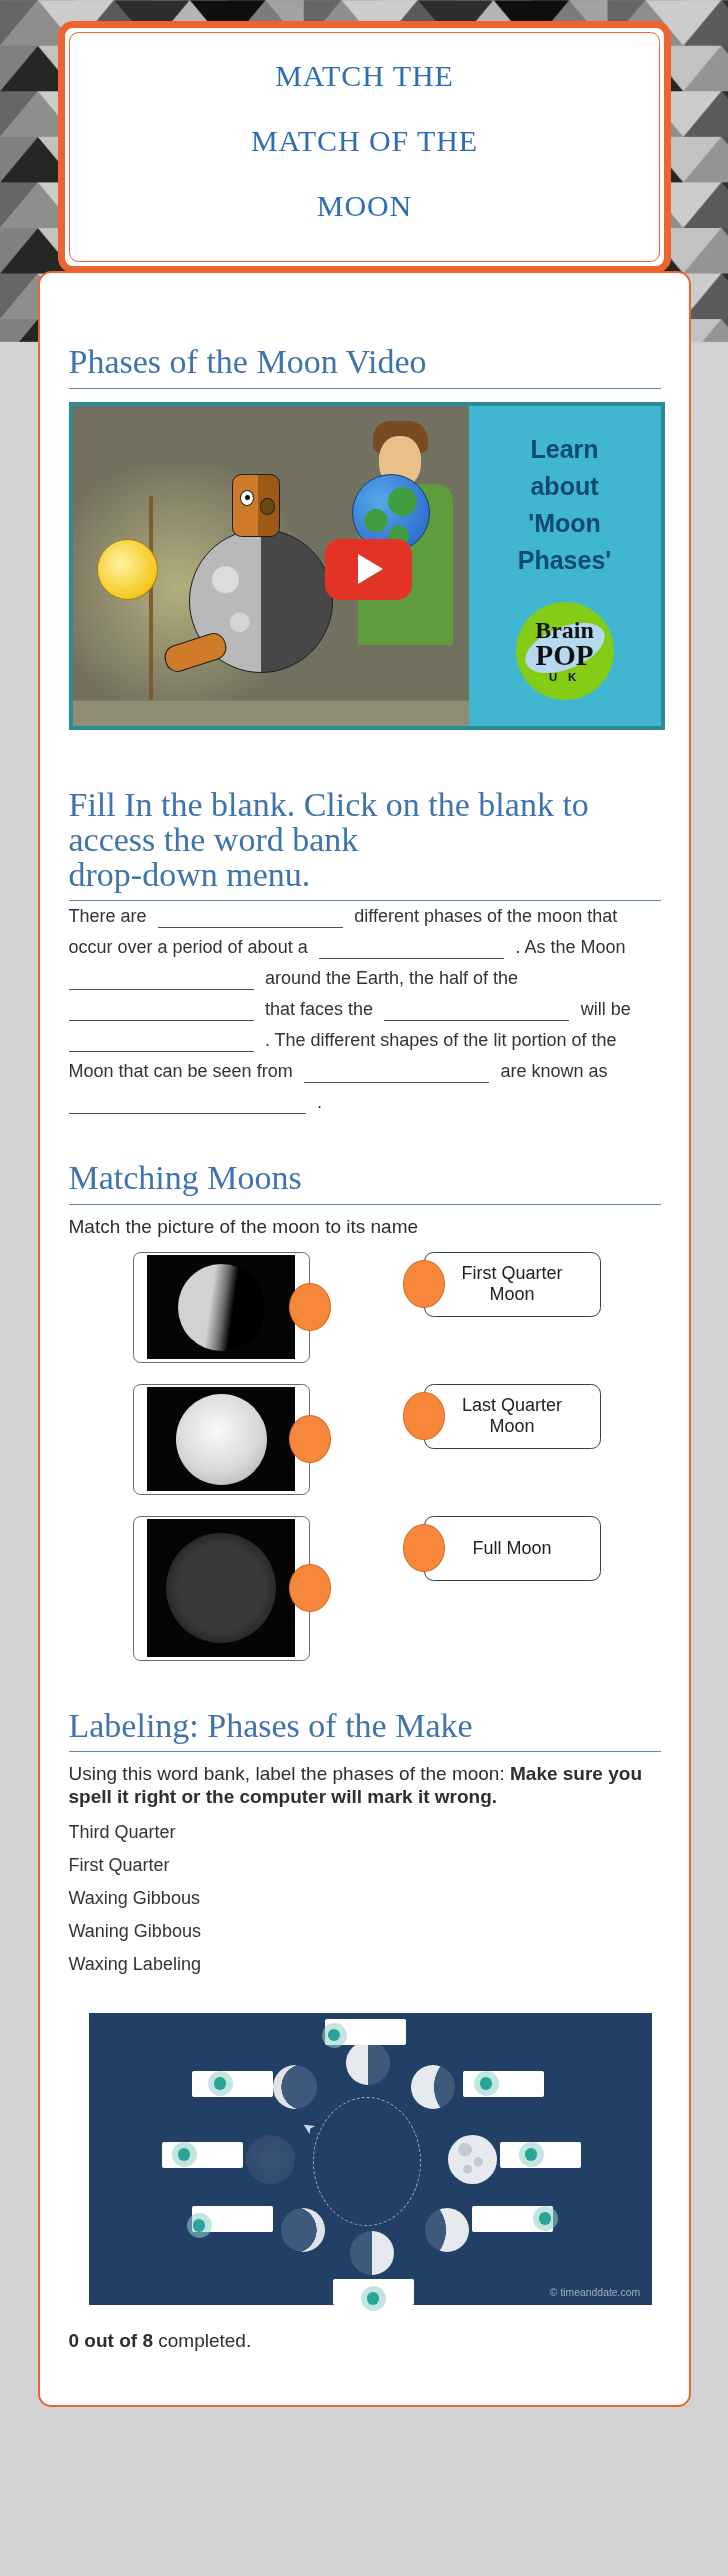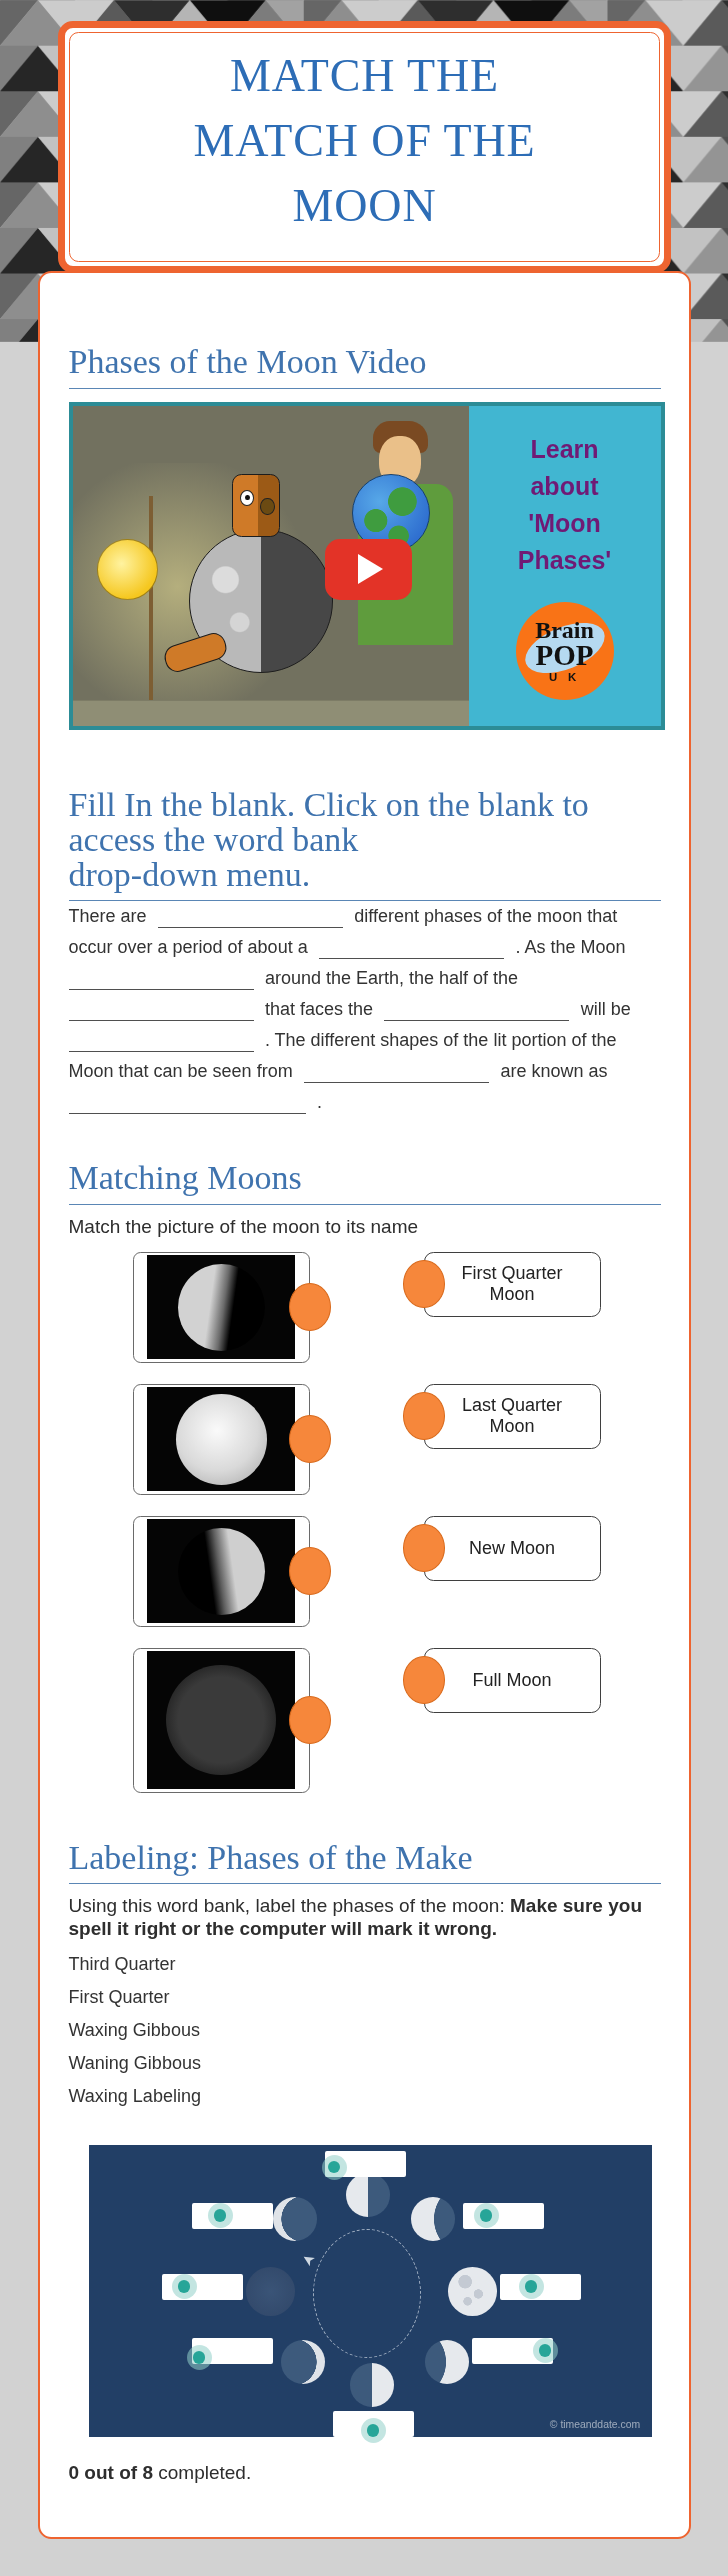--- a/index.html
+++ b/index.html
@@ -14,21 +14,21 @@
     width:613px;height:252px;margin:21px auto 0;
     background:#fff;border:7.6px solid #ee6430;border-radius:15px;
     padding-top:15px;
   }
   .header-inner-line{
     position:absolute;inset:3.8px;border:1.9px solid #ee6430;border-radius:9.5px;
     pointer-events:none;
   }
   .header-title{
     text-align:center;color:#2d6db6;
-    font-family:"Liberation Serif",serif;font-size:46px;line-height:65px;
+    font-family:"Liberation Serif",serif;font-size:30px;line-height:65px;
     letter-spacing:0.9px;font-weight:400;
   }
   
   .content-card{
     position:relative;z-index:1;box-sizing:border-box;
     width:653px;margin:-1.9px auto 0;
     background:#fff;border:2.8px solid #ee6430;border-radius:13.3px;
     padding:71px 28.5px 34px 28.5px;
   }
   h2.sec{
@@ -70,23 +70,23 @@
     background:
       radial-gradient(circle at 30% 60%, #3f9c3f 0 16%, transparent 17%),
       radial-gradient(circle at 65% 35%, #3f9c3f 0 20%, transparent 21%),
       radial-gradient(circle at 60% 80%, #3f9c3f 0 13%, transparent 14%),
       radial-gradient(circle at 35% 35%, #57a8e8, #2f6fd0 75%);
     border:1.9px solid #17406e;}
   .play-button{position:absolute;left:252px;top:133px;width:87px;height:61px;border-radius:15px;
     background:#e33327;display:flex;align-items:center;justify-content:center;cursor:pointer;z-index:5;}
   .play-tri{width:0;height:0;border-left:25px solid #fff;border-top:15px solid transparent;border-bottom:15px solid transparent;margin-left:5.7px;}
   .video-panel{width:192px;background:#41b6d1;position:relative;text-align:center;}
-  .panel-line{color:#701a75;font-weight:bold;font-size:25px;line-height:37px;}
+  .panel-line{color:#0c4a6e;font-weight:bold;font-size:25px;line-height:37px;}
   .panel-line:first-child{margin-top:25px;}
-  .bp-logo{position:relative;width:98px;height:98px;border-radius:50%;background:#f97316;margin:23px auto 0;
+  .bp-logo{position:relative;width:98px;height:98px;border-radius:50%;background:#84cc16;margin:23px auto 0;
     display:flex;flex-direction:column;align-items:center;justify-content:center;overflow:hidden;}
   .bp-swoosh{position:absolute;left:7.6px;top:25px;width:84px;height:42px;border-radius:50%;
     background:#b5d9f0;transform:rotate(-22deg);}
   .bp-t1{position:relative;font-family:"Liberation Serif",serif;font-weight:bold;font-size:24px;line-height:23px;color:#111;}
   .bp-t2{position:relative;font-family:"Liberation Serif",serif;font-weight:bold;font-size:29px;line-height:26.6px;color:#111;}
   .bp-t3{position:relative;font-size:11.4px;font-weight:bold;letter-spacing:3.8px;color:#111;margin-top:1.9px;}
   
   .fill-section{margin-top:57px;}
   .fill-lines{margin-top:0;}
   .fill-line{white-space:nowrap;height:31px;line-height:31px;font-size:18px;color:#333;}
@@ -273,32 +273,20 @@
           <div class="moon-photo">
               <div class="mphoto mp-full"></div>
             </div>
           <div class="odot odot-img"></div>
         </div>
         <div class="label-box">
           <div class="odot odot-label"></div>
           <span>Last Quarter Moon</span>
         </div>
       </div>
-      <div class="match-row">
-        <div class="moon-frame">
-          <div class="moon-photo">
-              <div class="mphoto mp-first"></div>
-            </div>
-          <div class="odot odot-img"></div>
-        </div>
-        <div class="label-box">
-          <div class="odot odot-label"></div>
-          <span>New Moon</span>
-        </div>
-      </div>
       <div class="match-row tall">
         <div class="moon-frame">
           <div class="moon-photo">
               <div class="mphoto mp-new"></div>
             </div>
           <div class="odot odot-img"></div>
         </div>
         <div class="label-box">
           <div class="odot odot-label"></div>
           <span>Full Moon</span>

